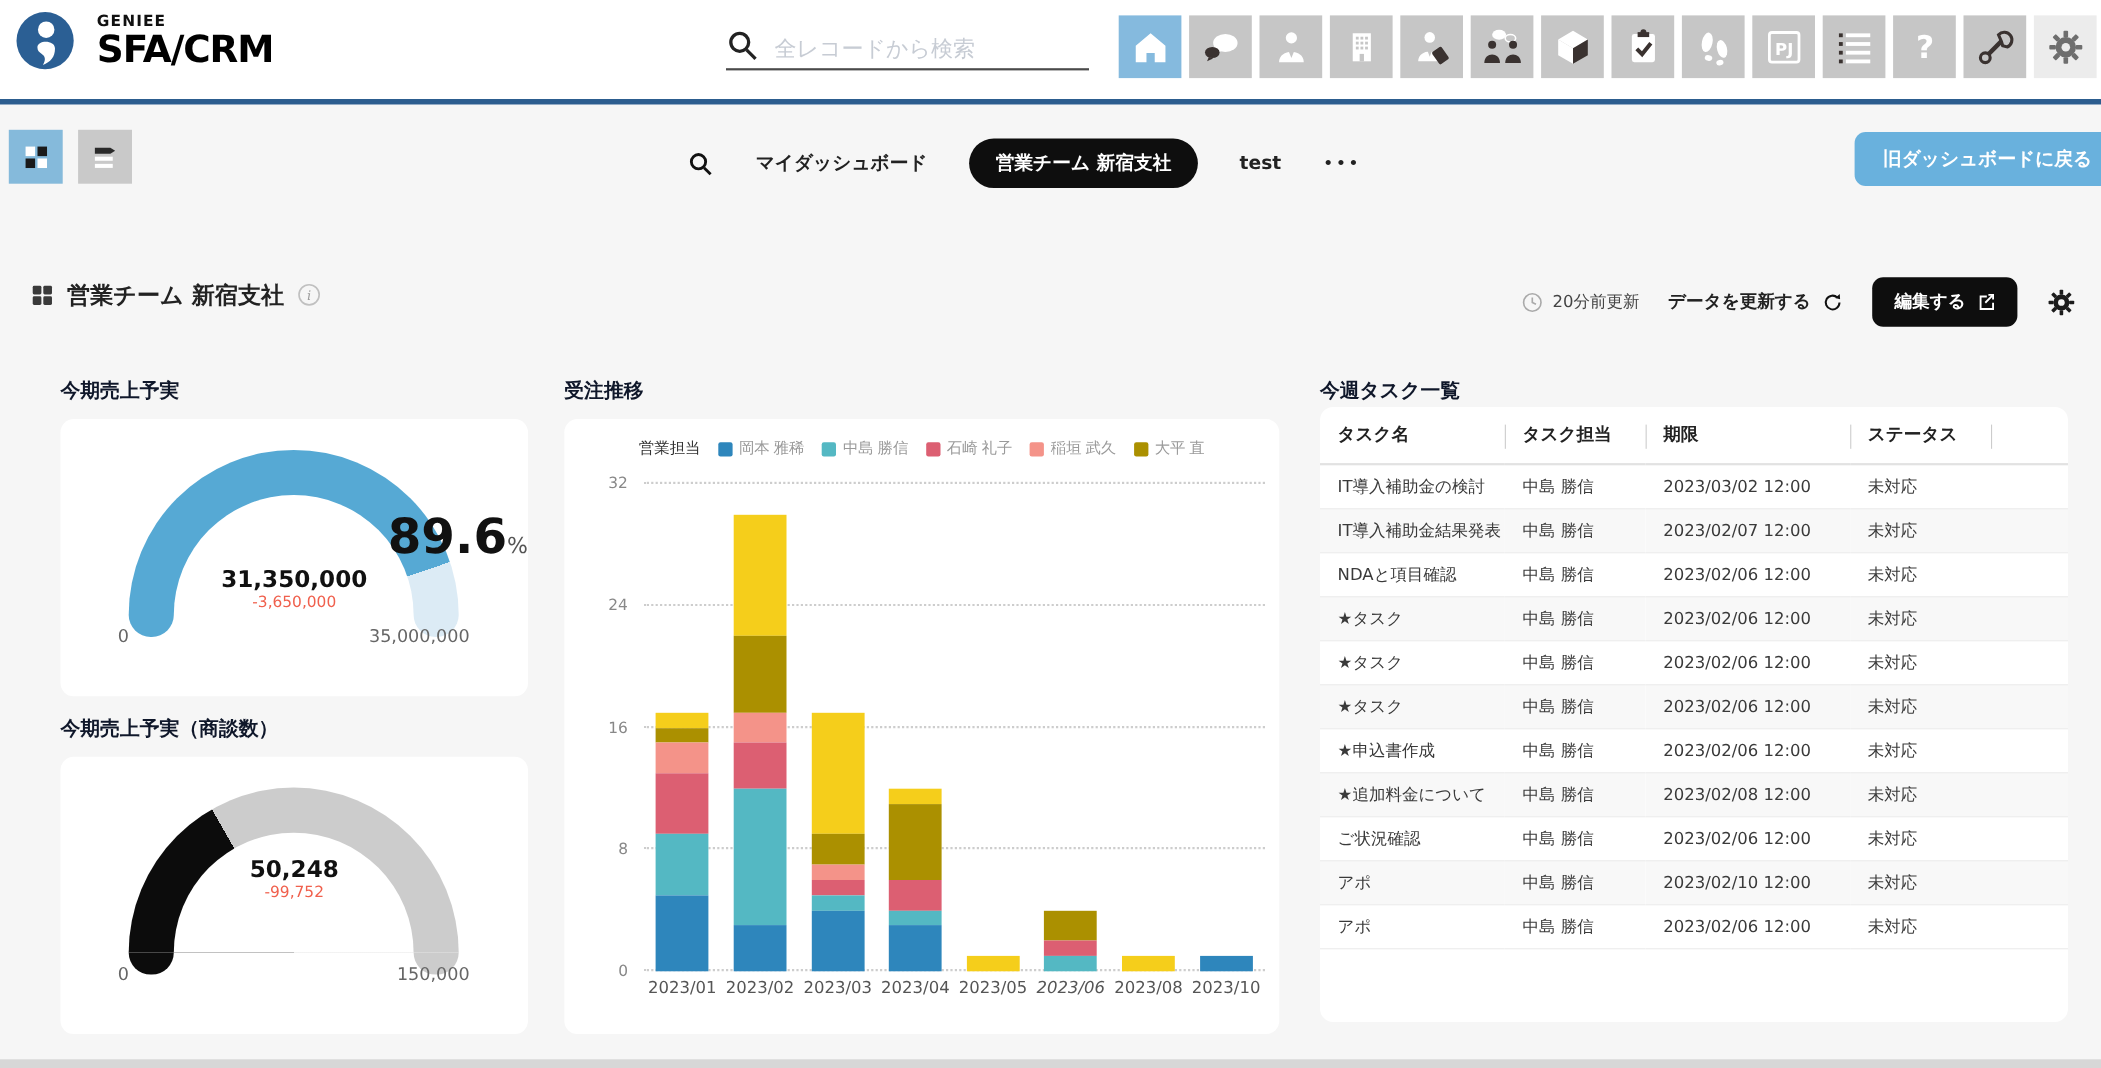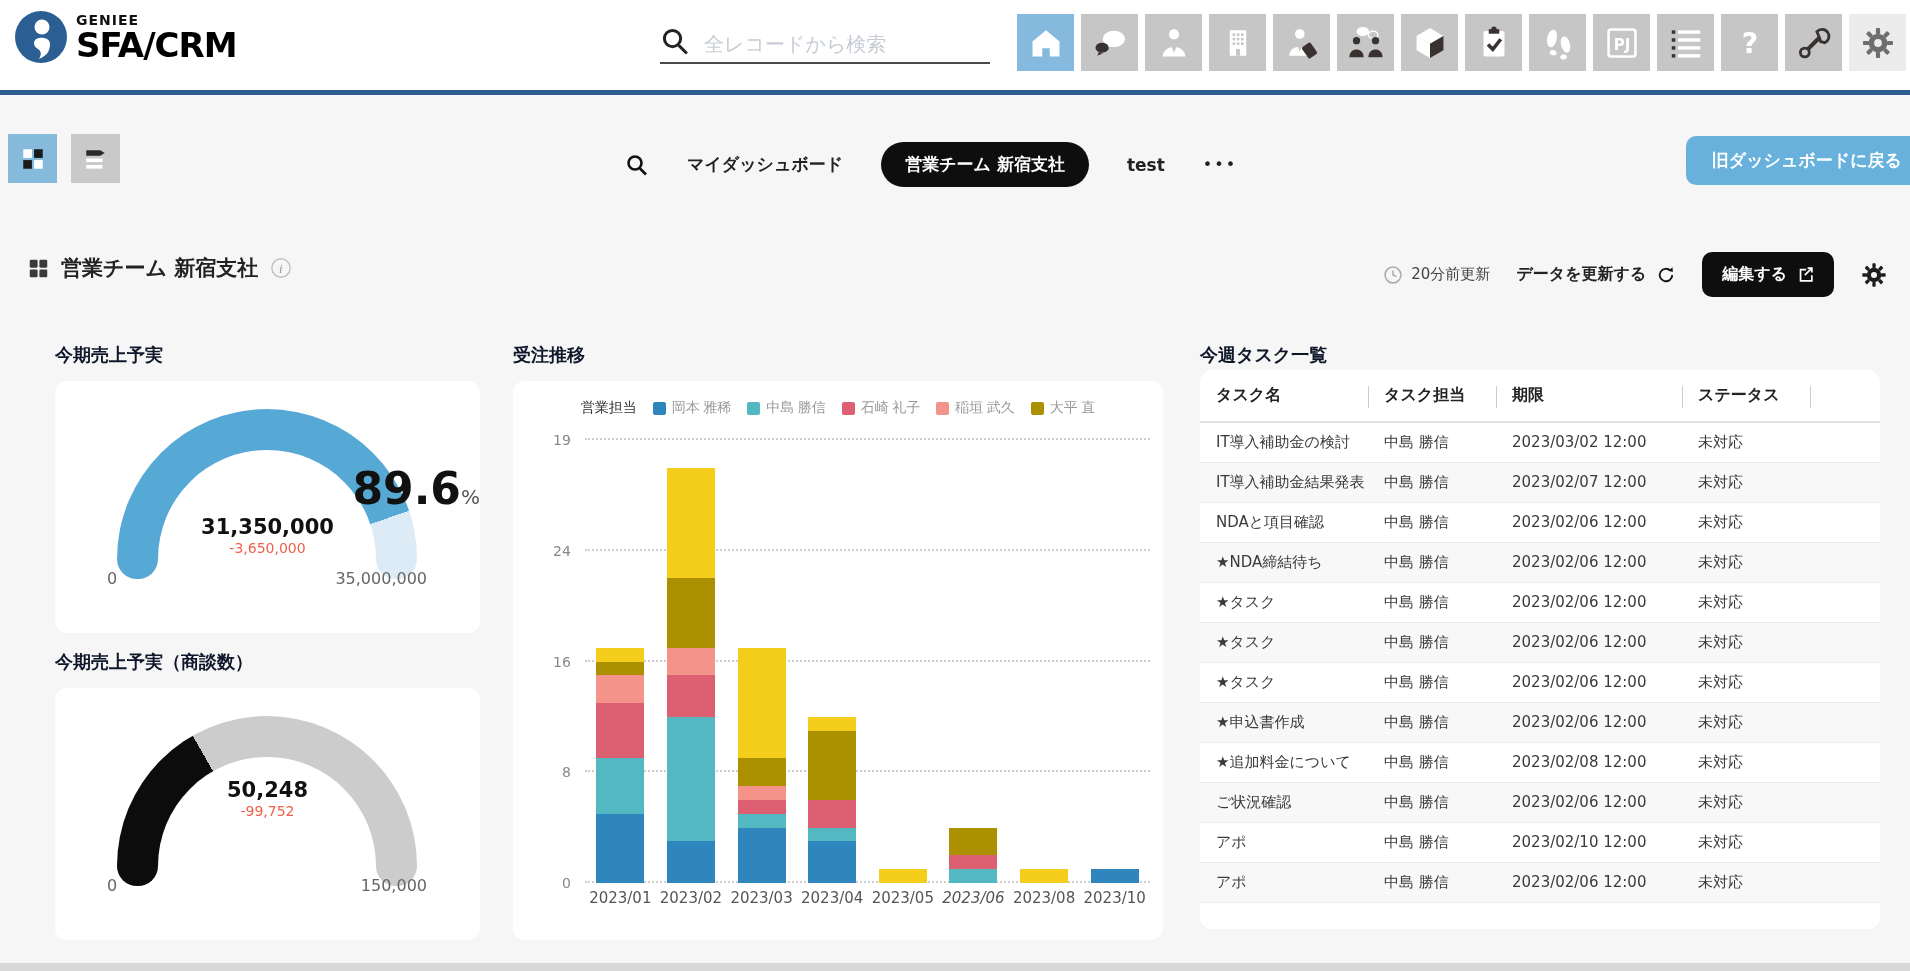--- a/index.html
+++ b/index.html
@@ -4,34 +4,34 @@
 <style>
   * { box-sizing: border-box; margin: 0; padding: 0; }
   html,body { width:1910px; height:971px; }
   body {
     font-family: "DejaVu Sans", "Liberation Sans", sans-serif;
     background:#f6f6f6; color:#333; position:relative; overflow:hidden;
   }
   
   .app-header { position:absolute; top:0; left:0; width:1910px; height:95px;
     background:#fff; border-bottom:5px solid #2c5d8f; }
-  .brand { position:absolute; left:14px; top:10px; display:flex; align-items:center; gap:8px; }
+  .brand { position:absolute; left:14px; top:10px; display:flex; align-items:center; gap:20px; }
   .brand-text .small { font-size:14px; font-weight:bold; letter-spacing:1px; color:#111; }
   .brand-text .big { font-size:34px; font-weight:800; color:#000; line-height:1; letter-spacing:-1px; }
   .global-search { position:absolute; left:660px; top:26px; width:330px; display:flex; align-items:flex-end; gap:14px;
     border-bottom:2px solid #4a4a4a; padding-bottom:6px; }
   .global-search input { border:none; outline:none; background:transparent; font-size:20px; width:260px;
     font-family:inherit; color:#333; }
   .global-search input::placeholder { color:#c7ccd4; }
   .toolbar { position:absolute; right:4px; top:14px; display:flex; gap:7px; }
   .tile { width:57px; height:57px; background:#c6c6c6; display:flex; align-items:center; justify-content:center; cursor:pointer; }
   .tile.active { background:#85bade; }
   .tile.light { background:#ececec; }
   
-  .dash-nav { position:absolute; top:104px; left:0; width:1910px; height:110px; }
+  .dash-nav { position:absolute; top:88px; left:0; width:1910px; height:110px; }
   .nav-sq { position:absolute; top:30px; width:49px; height:49px; display:flex; align-items:center; justify-content:center; cursor:pointer; }
   .nav-sq.blue { left:8px; background:#85badb; }
   .nav-sq.gray { left:71px; background:#c9c9c9; }
   .nav-tabs { position:absolute; left:625px; top:38px; display:flex; align-items:center; gap:38px; }
   .tab { font-size:17px; font-weight:bold; color:#222; cursor:pointer; white-space:nowrap; }
   .tab.pill { background:#0e0e0e; color:#fff; padding:11px 24px; border-radius:26px; }
   .more-dots { font-size:16px; color:#222; letter-spacing:2px; cursor:pointer; }
   .back-btn { position:absolute; right:-14px; top:32px; background:#69b1dd; color:#fff; font-weight:bold;
     font-size:17px; padding:13px 22px 13px 26px; border-radius:10px; border:none; cursor:pointer; white-space:nowrap;
     font-family:inherit; }
@@ -465,21 +465,21 @@
           <div style="height: 13.8438px; background: rgb(245, 206, 27);"></div>
         </div>
         <div class="bar-col" style="left: 505.688px; width: 48px;">
           <div style="height: 13.8438px; background: rgb(46, 134, 188);"></div>
         </div>
       </div>
   <div class="ytick" style="position: absolute; right: auto; left: 49px; top: 443px;">0</div>
       <div class="ytick" style="position: absolute; right: auto; left: 49px; top: 332.25px;">8</div>
       <div class="ytick" style="position: absolute; right: auto; left: 40px; top: 221.5px;">16</div>
       <div class="ytick" style="position: absolute; right: auto; left: 40px; top: 110.75px;">24</div>
-      <div class="ytick" style="position: absolute; right: auto; left: 40px; top: 0px;">19</div>
+      <div class="ytick" style="position: absolute; right: auto; left: 40px; top: 0px;">32</div>
     </div>
   <div class="x-labels" id="xlabels">
       <div class="x-label" style="left: 0px; width: 70.625px;">2023/01</div>
       <div class="x-label" style="left: 70.625px; width: 70.625px;">2023/02</div>
       <div class="x-label" style="left: 141.25px; width: 70.625px;">2023/03</div>
       <div class="x-label" style="left: 211.875px; width: 70.625px;">2023/04</div>
       <div class="x-label" style="left: 282.5px; width: 70.625px;">2023/05</div>
       <div class="x-label" style="left: 353.125px; width: 70.625px; font-style: italic;">2023/06</div>
       <div class="x-label" style="left: 423.75px; width: 70.625px;">2023/08</div>
       <div class="x-label" style="left: 494.375px; width: 70.625px;">2023/10</div>
@@ -521,27 +521,20 @@
           <td></td>
         </tr>
         <tr>
           <td>NDAと項目確認</td>
           <td>中島 勝信</td>
           <td>2023/02/06 12:00</td>
           <td>未対応</td>
           <td></td>
         </tr>
         <tr>
-          <td>★NDA締結待ち</td>
-          <td>中島 勝信</td>
-          <td>2023/02/06 12:00</td>
-          <td>未対応</td>
-          <td></td>
-        </tr>
-        <tr>
           <td>★タスク</td>
           <td>中島 勝信</td>
           <td>2023/02/06 12:00</td>
           <td>未対応</td>
           <td></td>
         </tr>
         <tr>
           <td>★タスク</td>
           <td>中島 勝信</td>
           <td>2023/02/06 12:00</td>

